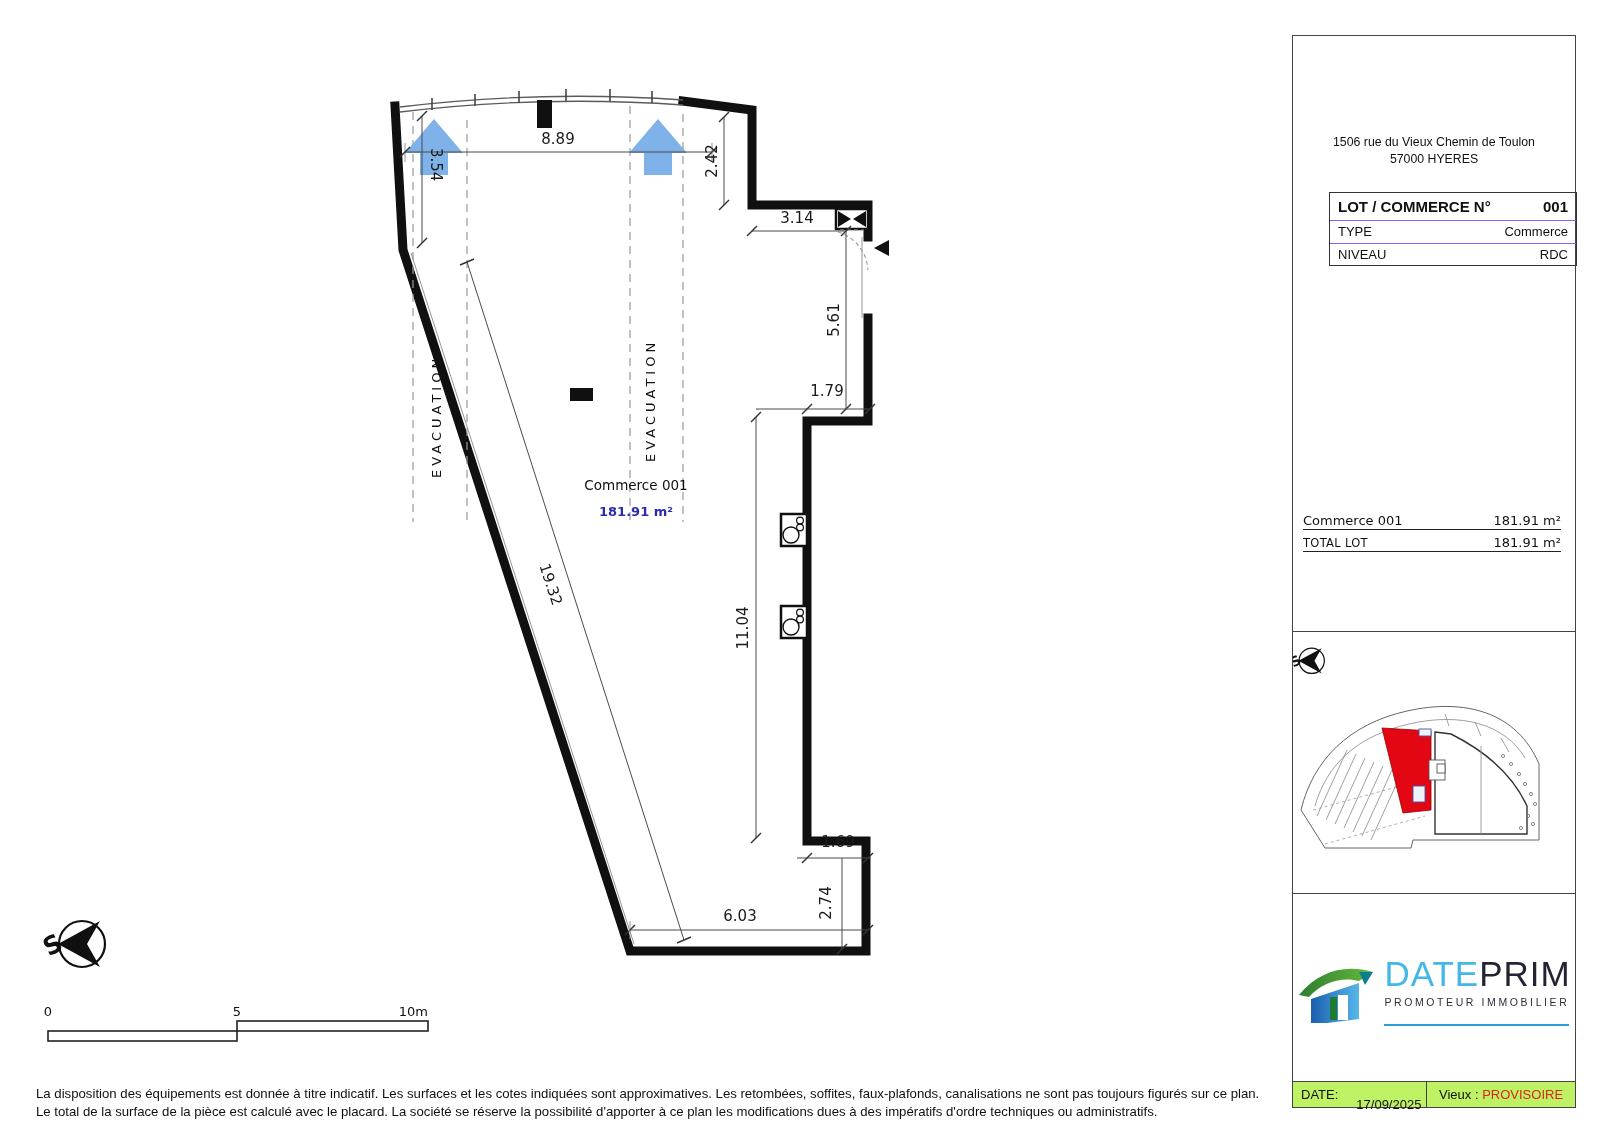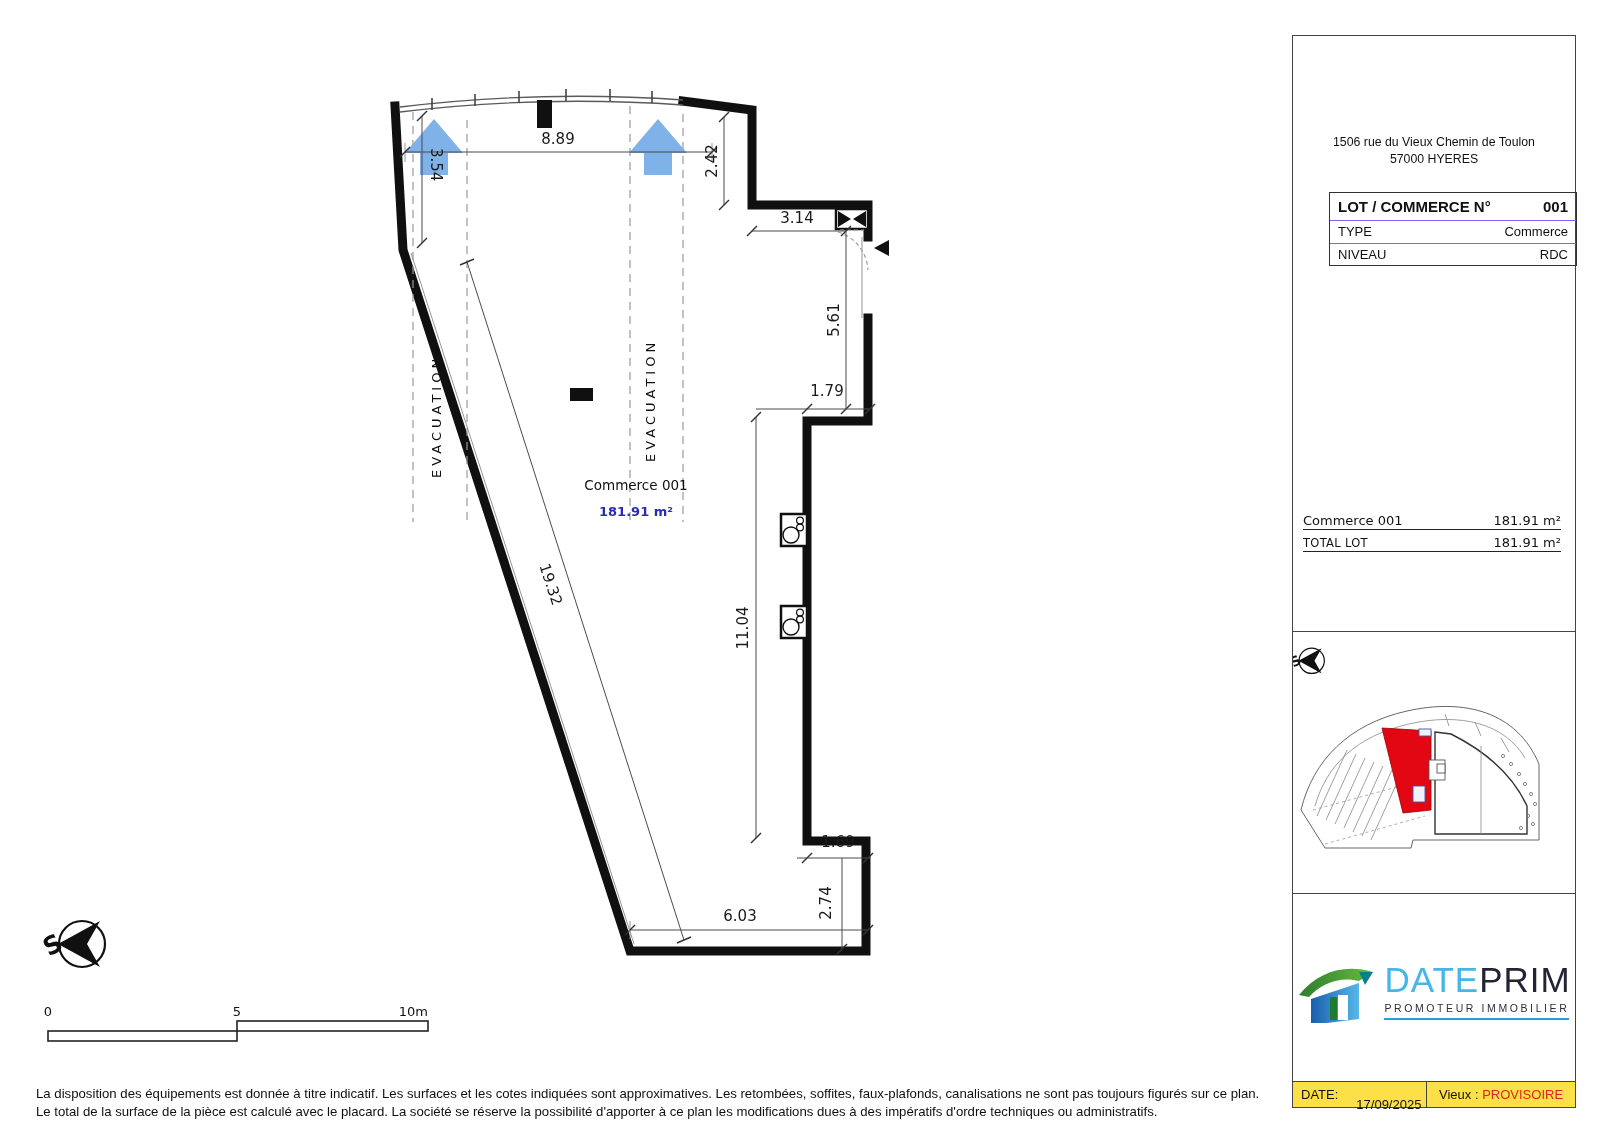--- a/index.html
+++ b/index.html
@@ -52,23 +52,23 @@
          height:20px;border-bottom:1.2px solid #222;font-size:13px;padding-bottom:1px;}
   .s-row.total .s-label{font-size:11.5px;letter-spacing:.3px;}
   .divider{position:absolute;left:-1px;right:-1px;border-top:1.4px solid #444;}
   .d1{top:595px;} .d2{top:857px;}
   .map-section{position:absolute;top:600px;left:0;width:262px;height:252px;}
   .logo-section{position:absolute;top:862px;left:0;right:0;height:186px;
                 display:flex;align-items:center;justify-content:center;gap:7px;}
   .logo-name{font-size:35px;letter-spacing:1px;line-height:36px;}
   .logo-inge{color:#45B6E8;} .logo-prim{color:#232333;}
   .tagline{font-size:10.5px;letter-spacing:2.6px;color:#2e2e3e;margin-top:3px;
-           border-bottom:2px solid #2a9cd8;padding-bottom:4px;display:inline-block;}
+           border-bottom:2px solid #2a9cd8;padding-bottom:16px;display:inline-block;}
   .footer-row{position:absolute;left:0;right:0;bottom:0;height:25px;display:flex;
-              border-top:1.5px solid #444;background:#fde047;font-size:13px;}
+              border-top:1.5px solid #444;background:#bef264;font-size:13px;}
   .f-cell{display:flex;align-items:center;}
   .f-date{width:134px;border-right:1.4px solid #444;padding-left:8px;box-sizing:border-box;}
   .f-date .f-value{margin-left:18px;margin-top:20px;}
   .f-indice{flex:1;padding-left:12px;}
   .red{color:#D9261F;}
 </style>
 </head>
 <body>
 
 <svg id="plan-svg" width="1600" height="1131" viewBox="0 0 1600 1131">

